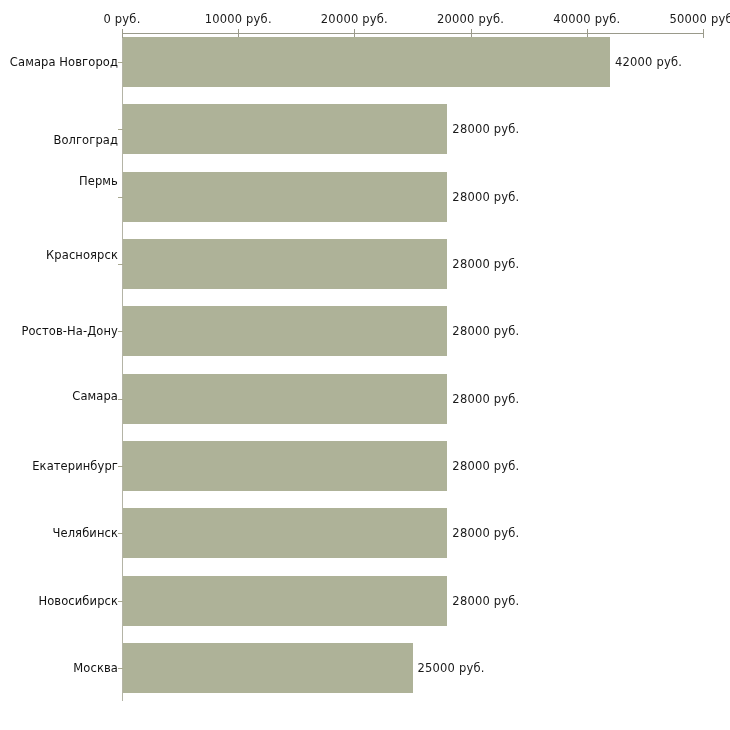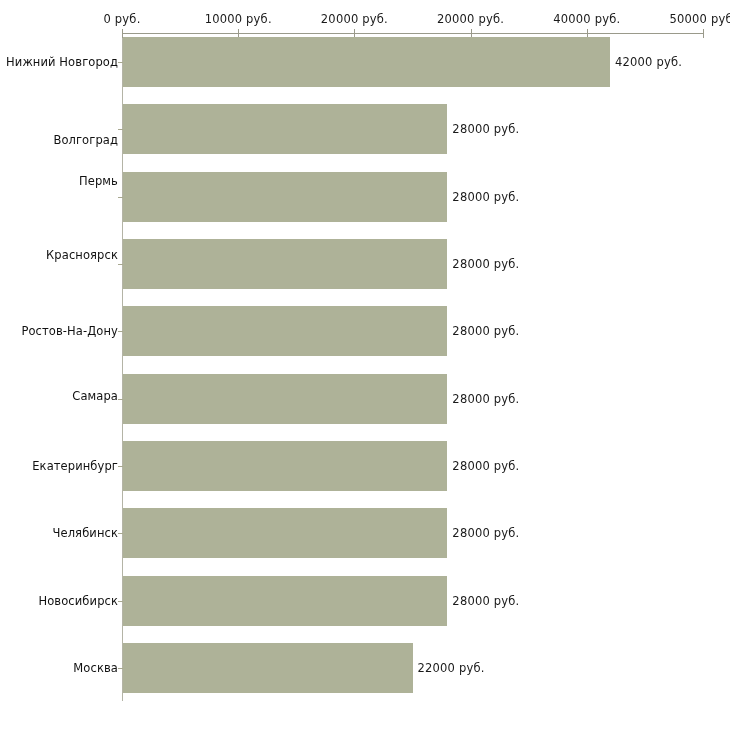--- a/index.html
+++ b/index.html
@@ -113,21 +113,21 @@
         <div class="xtick-label" style="left: 354.4px;">20000 руб.</div>
         <div class="xtick" style="left: 470.6px;"></div>
         <div class="xtick-label" style="left: 470.6px;">20000 руб.</div>
         <div class="xtick" style="left: 586.8px;"></div>
         <div class="xtick-label" style="left: 586.8px;">40000 руб.</div>
         <div class="xtick" style="left: 703px;"></div>
         <div class="xtick-label" style="left: 703px;">50000 руб.</div>
       </div>
     <div id="yticks-layer">
         <div class="ytick" style="top: 62px;"></div>
-        <div class="ytick-label" style="top: 62px;">Нижний Новгород</div>
+        <div class="ytick-label" style="top: 62px;">Самара Новгород</div>
         <div class="ytick" style="top: 129px;"></div>
         <div class="ytick-label" style="top: 129.35px; margin-top: 11px;">Волгоград</div>
         <div class="ytick" style="top: 197px;"></div>
         <div class="ytick-label" style="top: 181px;">Пермь</div>
         <div class="ytick" style="top: 264px;"></div>
         <div class="ytick-label" style="top: 255px;">Красноярск</div>
         <div class="ytick" style="top: 331px;"></div>
         <div class="ytick-label" style="top: 331.4px;">Ростов-На-Дону</div>
         <div class="ytick" style="top: 399px;"></div>
         <div class="ytick-label" style="top: 396px;">Самара</div>
@@ -153,17 +153,17 @@
         <div class="bar-value" style="left: 452.36px; top: 331.4px;">28000 руб.</div>
         <div class="bar" title="Самара — 28000 руб." style="top: 373.75px; height: 50px; width: 324.36px; background: rgb(174, 178, 152);"></div>
         <div class="bar-value" style="left: 452.36px; top: 398.75px;">28000 руб.</div>
         <div class="bar" title="Екатеринбург — 28000 руб." style="top: 441.1px; height: 50px; width: 324.36px; background: rgb(174, 178, 152);"></div>
         <div class="bar-value" style="left: 452.36px; top: 466.1px;">28000 руб.</div>
         <div class="bar" title="Челябинск — 28000 руб." style="top: 508.45px; height: 50px; width: 324.36px; background: rgb(174, 178, 152);"></div>
         <div class="bar-value" style="left: 452.36px; top: 533.45px;">28000 руб.</div>
         <div class="bar" title="Новосибирск — 28000 руб." style="top: 575.8px; height: 50px; width: 324.36px; background: rgb(174, 178, 152);"></div>
         <div class="bar-value" style="left: 452.36px; top: 600.8px;">28000 руб.</div>
         <div class="bar" title="Москва — 25000 руб." style="top: 643.15px; height: 50px; width: 289.5px; background: rgb(174, 178, 152);"></div>
-        <div class="bar-value" style="left: 417.5px; top: 668.15px;">22000 руб.</div>
+        <div class="bar-value" style="left: 417.5px; top: 668.15px;">25000 руб.</div>
       </div>
 
   </div>
 </div>
 
 </body></html>

